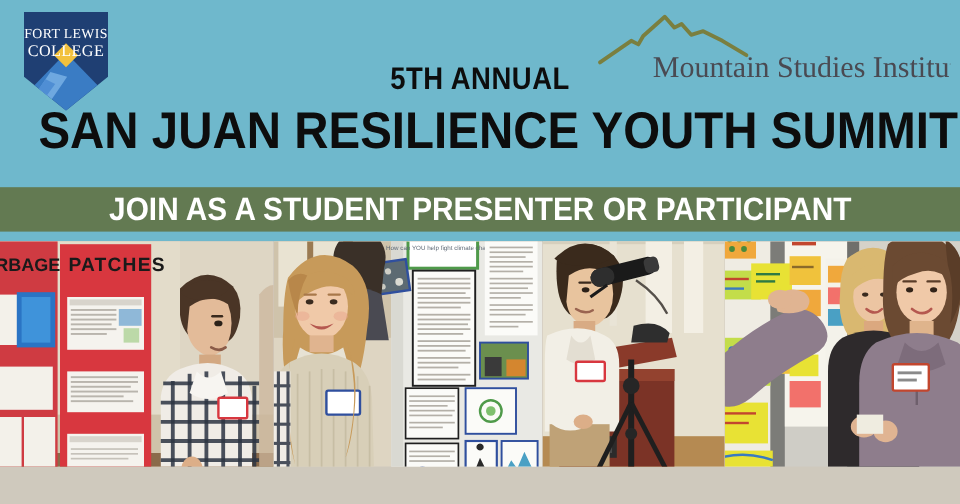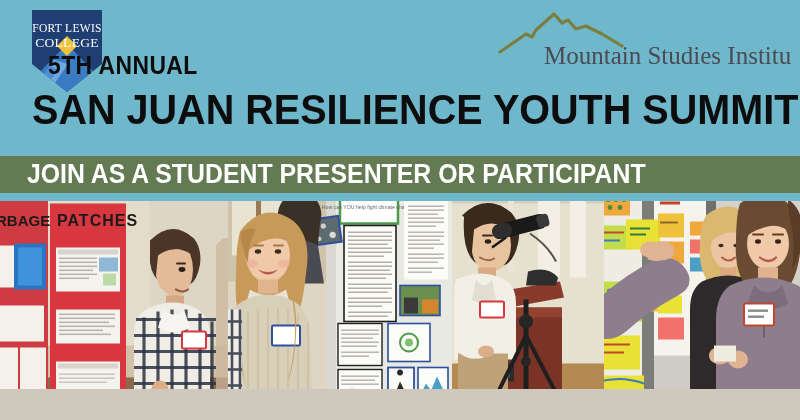--- a/index.html
+++ b/index.html
@@ -11,33 +11,33 @@
   }
 
   
   .header {
     position:absolute; left:0; top:0; width:800px; height:156px;
     background:#6fb8cc;
   }
 
   
   .flc-logo {
-    position:absolute; left:24px; top:4px; width:86px; height:92px;
+    position:absolute; left:12px; top:4px; width:86px; height:92px;
   }
   .flc-logo svg { display:block; width:86px; height:92px; }
 
   
   .msi-logo {
     position:absolute; left:492px; top:4px; width:300px; height:72px;
   }
   .msi-logo svg { display:block; width:300px; height:72px; }
 
   
   .title-block {
-    position:absolute; left:0; top:52px; width:800px; text-align:left;
+    position:absolute; left:0; top:52px; width:800px; text-align:center;
   }
   .annual {
     font-family:"Liberation Sans", sans-serif;
     font-weight:bold;
     font-size:26px;
     letter-spacing:0.5px;
     color:#0d0d0d;
     transform:scaleX(0.88);
     line-height:1;
   }
@@ -50,21 +50,21 @@
     color:#0d0d0d;
     transform:scaleX(0.92);
     line-height:1;
     white-space:nowrap;
   }
 
   
   .banner {
     position:absolute; left:0; top:156px; width:800px; height:37px;
     background:#637a52;
-    display:flex; align-items:center; justify-content:flex-start;
+    display:flex; align-items:center; justify-content:center;
   }
   .banner-text {
     font-family:"Liberation Sans", sans-serif;
     font-weight:bold;
     font-size:27px;
     color:#ffffff;
     letter-spacing:0px;
     transform:scaleX(0.92);
     white-space:nowrap;
     line-height:1;

